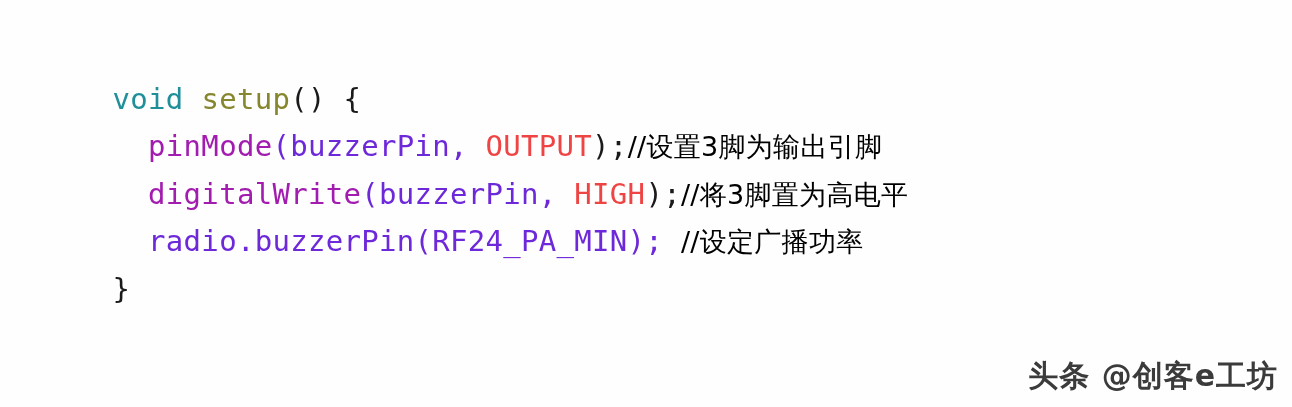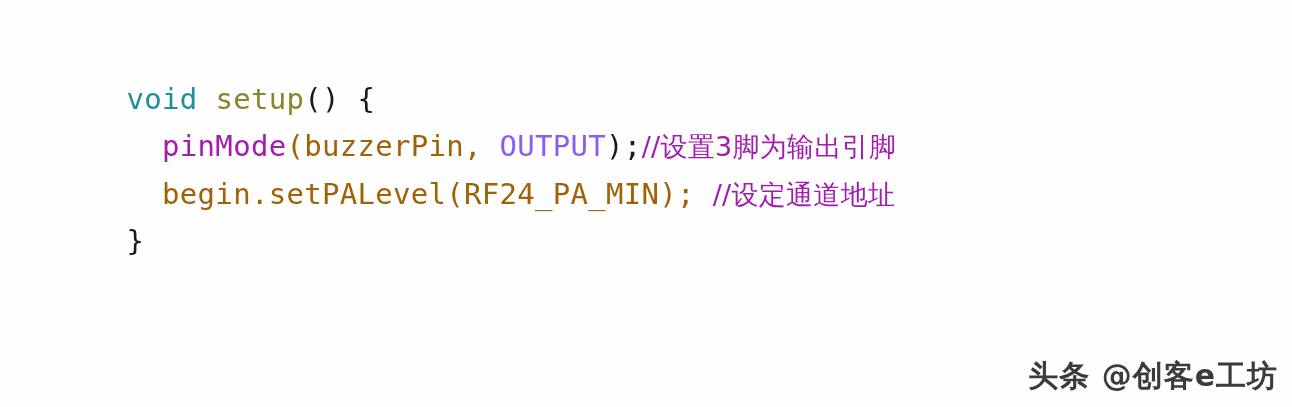--- a/index.html
+++ b/index.html
@@ -29,31 +29,31 @@
   }
 
   .code-line {
     height: 47.5px;
     line-height: 47.5px;
     white-space: pre;
     font-family: "DejaVu Sans Mono", "Liberation Mono", monospace;
     font-size: 29px;
     letter-spacing: 0.3px;
     color: #1a1a1a;
-    padding-left: 20px;
+    padding-left: 6px;
   }
 
   
   .tok-type     { color: #1f8f99; }
   .tok-fname    { color: #86862f; }
   .tok-func     { color: #a21caf; }
-  .tok-const    { color: #8b5cf6; }
-  .tok-plain    { color: #a16207; }
+  .tok-const    { color: #ef4444; }
+  .tok-plain    { color: #6d28d9; }
   .tok-punct    { color: #1a1a1a; }
-  .tok-comment  { color: #a21caf; font-family: "DejaVu Sans", "Liberation Sans", sans-serif; font-size: 27px; }
+  .tok-comment  { color: #000000; font-family: "DejaVu Sans", "Liberation Sans", sans-serif; font-size: 27px; }
 
   .watermark {
     position: absolute;
     right: 14px;
     bottom: 10px;
     font-family: "DejaVu Sans", "Liberation Sans", sans-serif;
     font-size: 30px;
     font-weight: bold;
     color: #2b2b2b;
     letter-spacing: 1px;
@@ -76,25 +76,28 @@
   <div class="code-block">
 
     <div class="code-line">
       <span class="tok-type">void</span><span class="tok-plain"> </span><span class="tok-fname">setup</span><span class="tok-punct">() {</span>
     </div>
 
     <div class="code-line">
       <span class="tok-plain">  </span><span class="tok-func">pinMode</span><span class="tok-plain">(buzzerPin, </span><span class="tok-const">OUTPUT</span><span class="tok-punct">);</span><span class="tok-comment">//设置3脚为输出引脚</span>
     </div>
 
+    <div class="code-line">
+      <span class="tok-plain">  </span><span class="tok-func">digitalWrite</span><span class="tok-plain">(buzzerPin, </span><span class="tok-const">HIGH</span><span class="tok-punct">);</span><span class="tok-comment">//将3脚置为高电平</span>
+    </div>
 
 
 
     <div class="code-line">
-      <span class="tok-plain">  </span><span class="tok-plain">begin.setPALevel(RF24_PA_MIN);</span><span class="tok-comment">  //设定通道地址</span>
+      <span class="tok-plain">  </span><span class="tok-plain">radio.buzzerPin(RF24_PA_MIN);</span><span class="tok-comment">  //设定广播功率</span>
     </div>
 
     <div class="code-line">
       <span class="tok-punct">}</span>
     </div>
 
   </div>
 
   <div class="watermark">头条 @创客e工坊</div>
 

